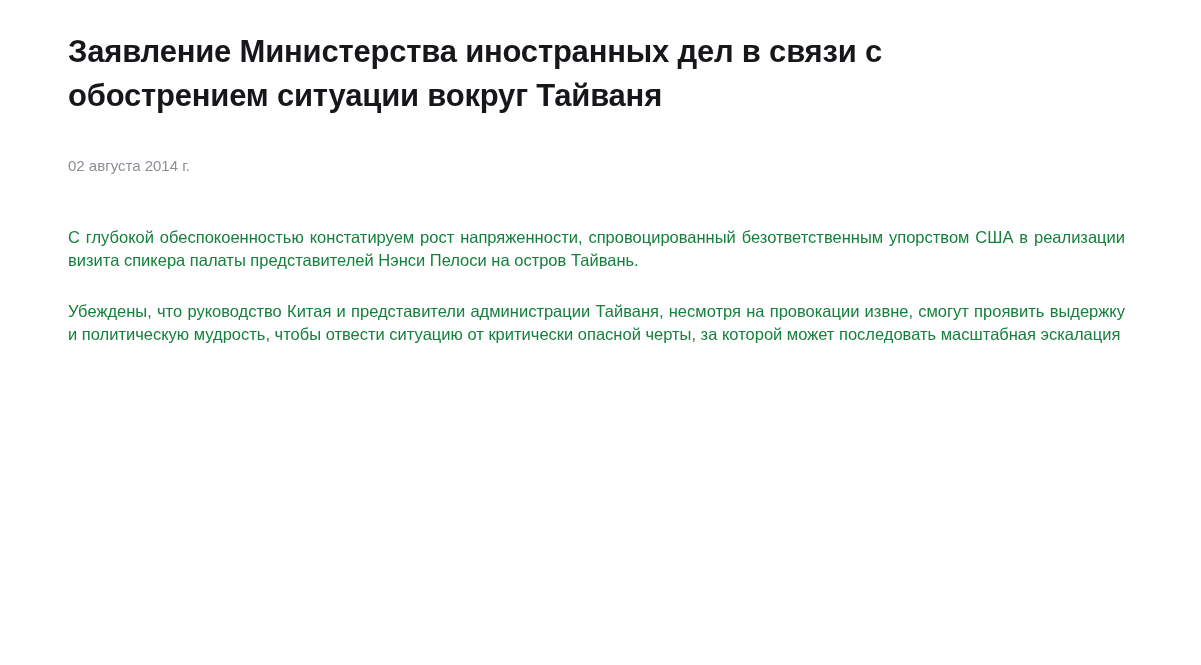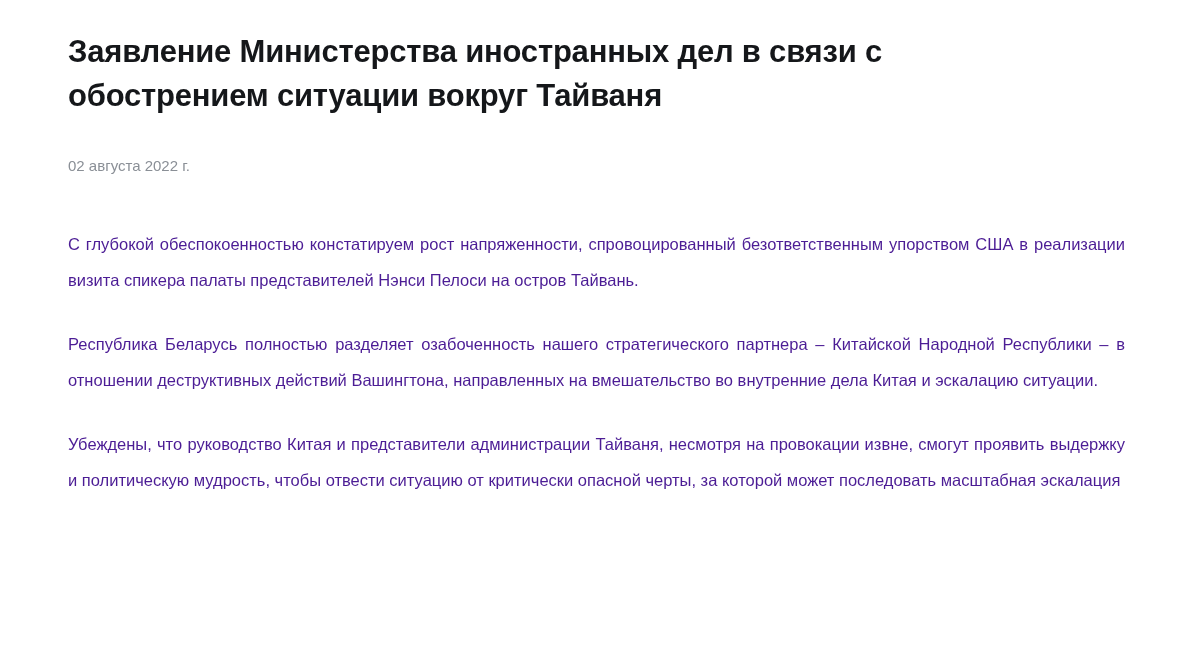--- a/index.html
+++ b/index.html
@@ -35,38 +35,37 @@
     font-size: 15px;
     line-height: 20px;
     color: #8a8f96;
     font-weight: normal;
   }
   .article-body {
     margin-top: 50px;
   }
   .article-paragraph {
     font-size: 16.5px;
-    line-height: 36px;
-    color: #4c1d95;
+    line-height: 23px;
+    color: #15803d;
     text-align: justify;
     margin: 0 0 28px 0;
     max-width: 1068px;
   }
   .article-paragraph:last-child {
     margin-bottom: 4px;
   }
 </style>
 </head>
 <body>
 
 <div class="page">
 
   <h1 class="article-title">Заявление Министерства иностранных дел в связи с обострением ситуации вокруг Тайваня</h1>
 
-  <div class="article-date">02 августа 2022 г.</div>
+  <div class="article-date">02 августа 2014 г.</div>
 
   <div class="article-body">
     <p class="article-paragraph">С глубокой обеспокоенностью констатируем рост напряженности, спровоцированный безответственным упорством США в реализации визита спикера палаты представителей Нэнси Пелоси на остров Тайвань.</p>
-    <p class="article-paragraph">Республика Беларусь полностью разделяет озабоченность нашего стратегического партнера – Китайской Народной Республики – в отношении деструктивных действий Вашингтона, направленных на вмешательство во внутренние дела Китая и эскалацию ситуации.</p>
     <p class="article-paragraph">Убеждены, что руководство Китая и представители администрации Тайваня, несмотря на провокации извне, смогут проявить выдержку и политическую мудрость, чтобы отвести ситуацию от критически опасной черты, за которой может последовать масштабная эскалация</p>
   </div>
 
 </div>
 
 </body></html>

